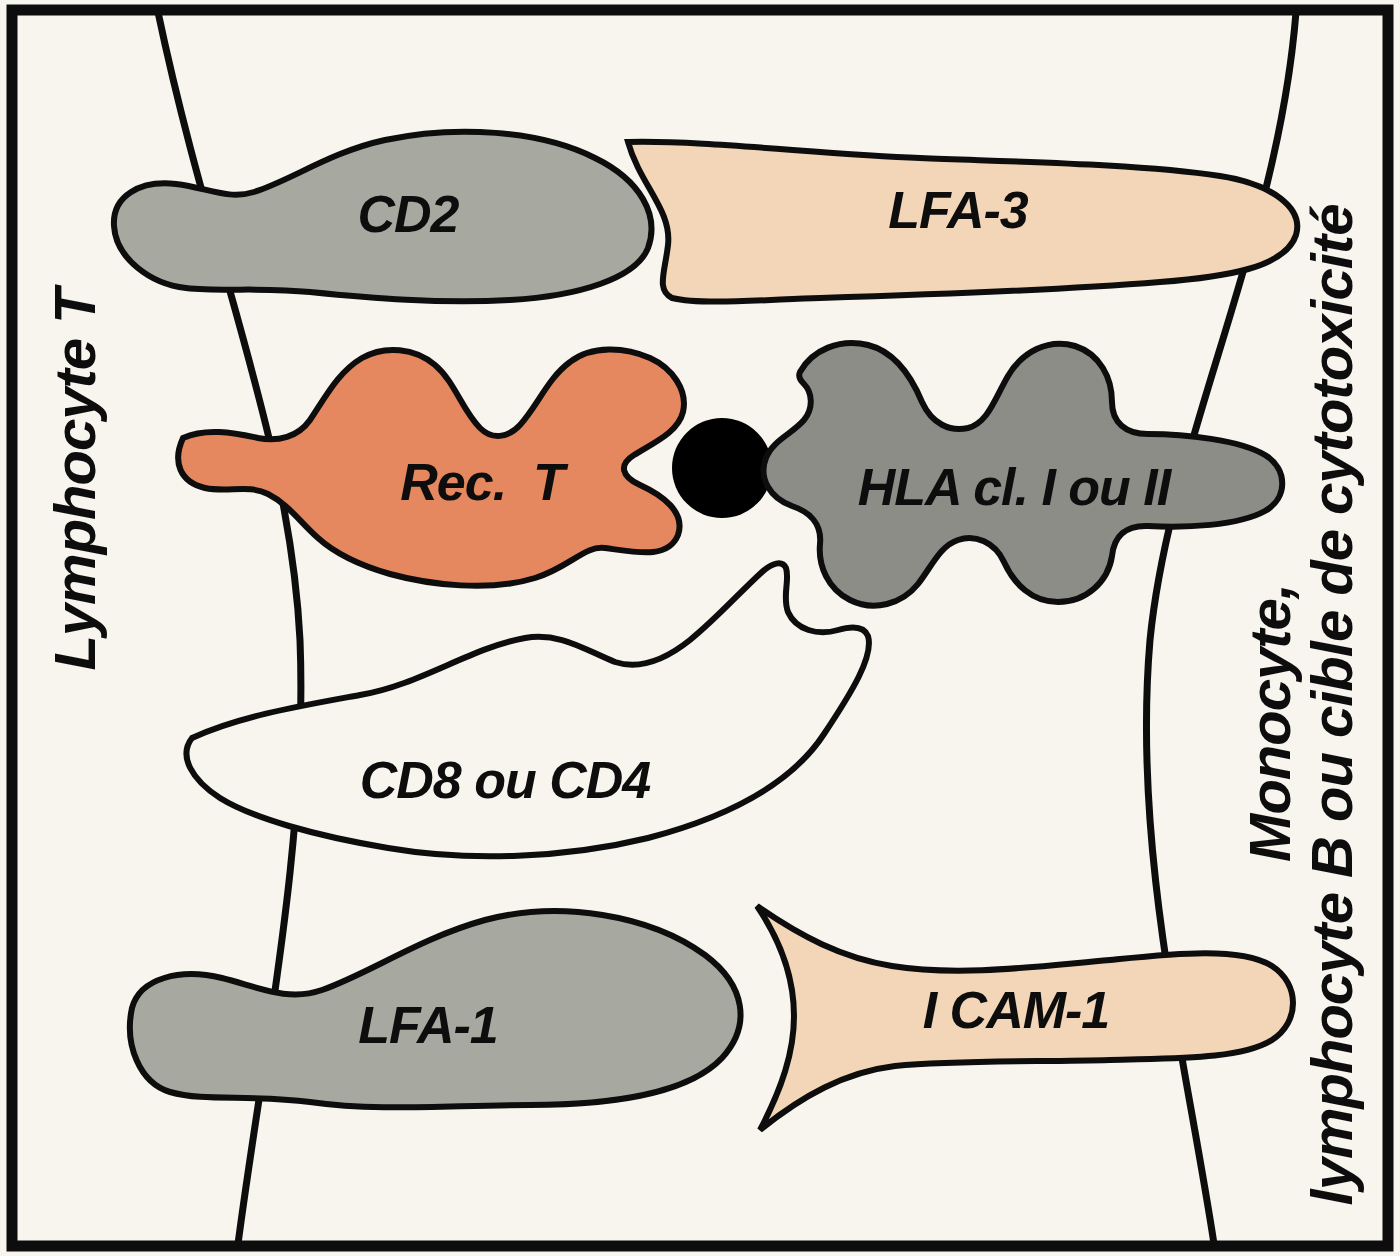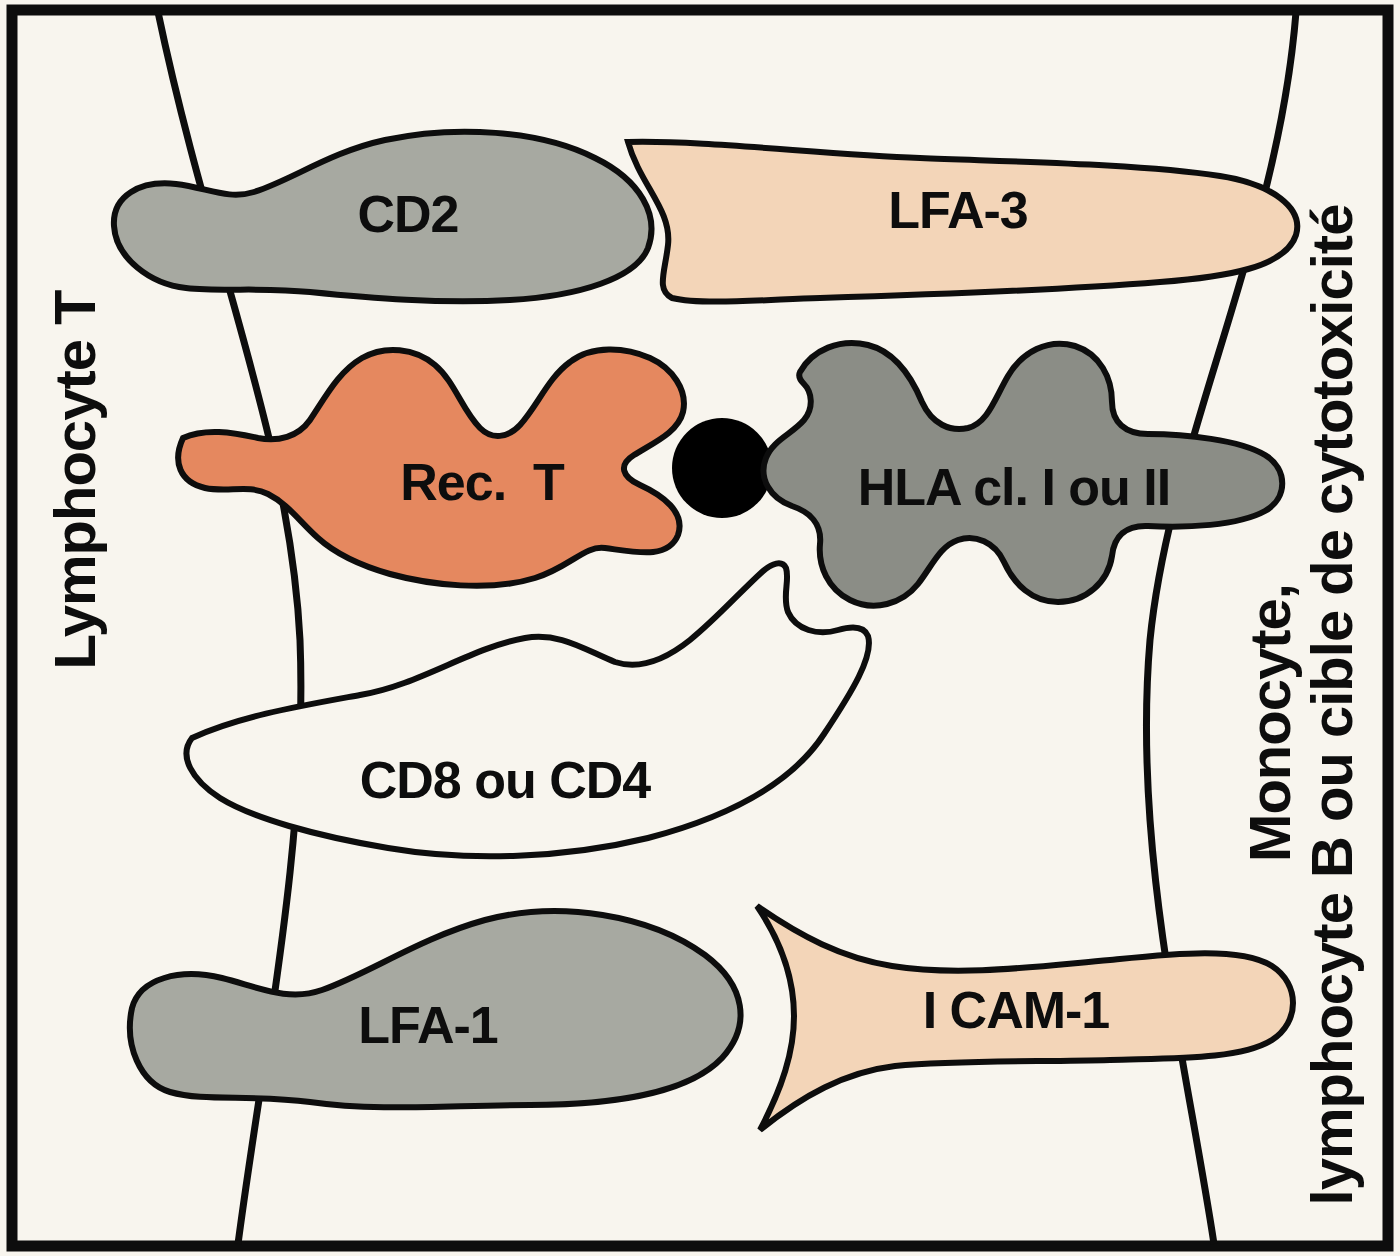--- a/index.html
+++ b/index.html
@@ -5,20 +5,21 @@
   html, body {
     margin: 0;
     padding: 0;
     background: #ffffff;
   }
   .stage {
     position: relative;
     width: 1400px;
     height: 1256px;
     overflow: hidden;
+    font-style: italic;
   }
   svg { display: block; }
   text {
     font-family: "Liberation Sans", sans-serif;
     font-weight: bold;
     fill: #0d0d0d;
   }
   .lbl  { font-size: 52px; letter-spacing: -1px; }
   .side { font-size: 58px; letter-spacing: -1px; }
   .shape { stroke: #0d0d0d; stroke-width: 6; }

